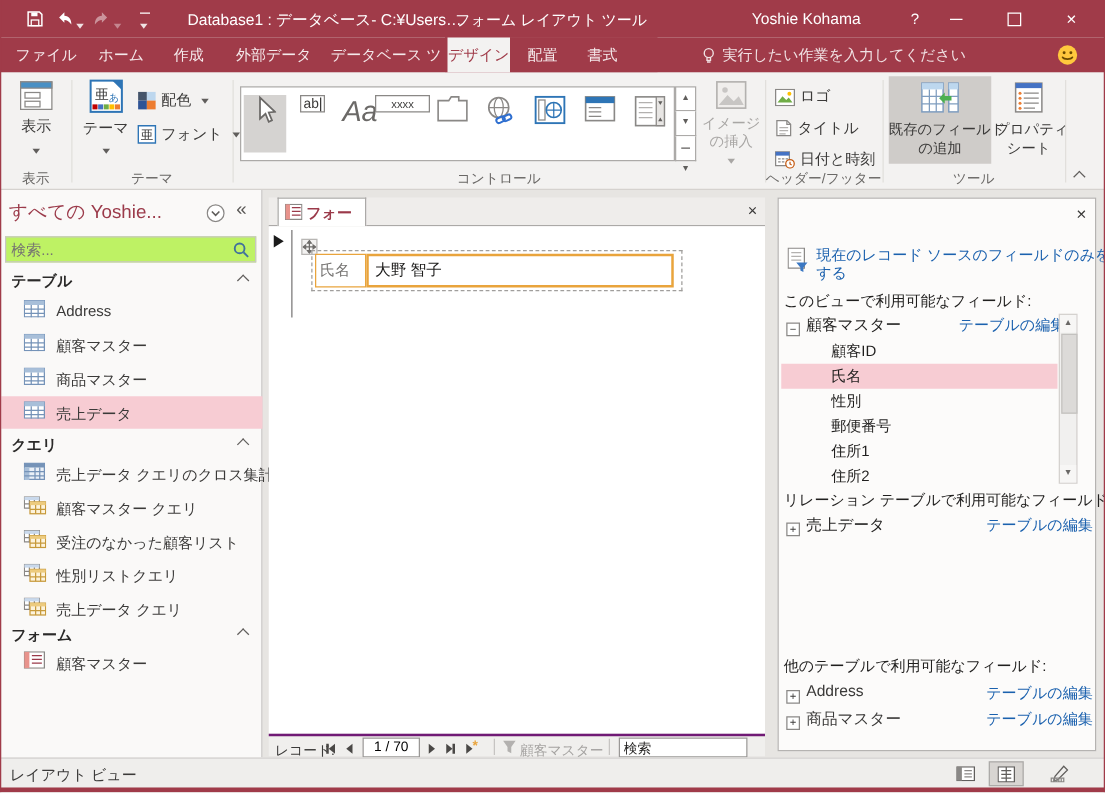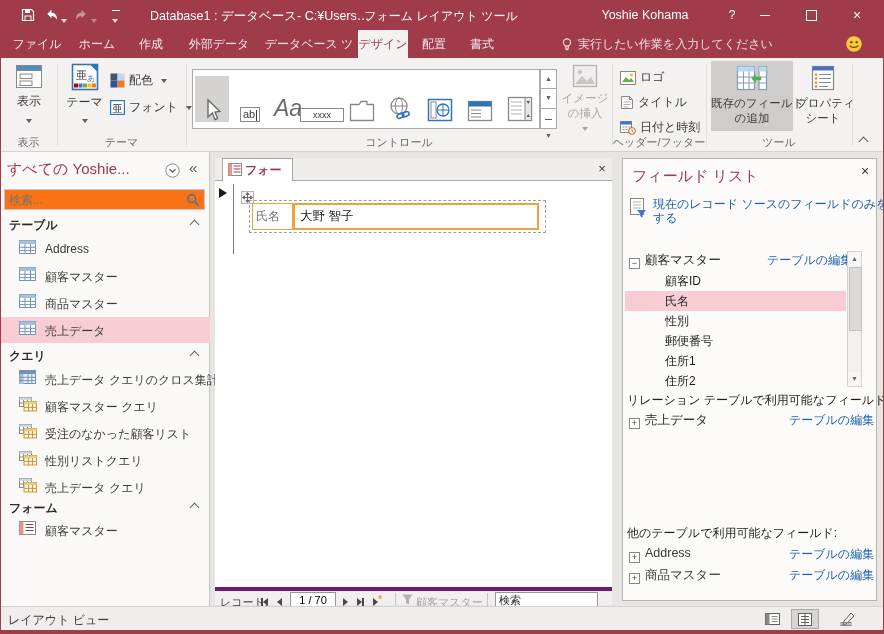--- a/index.html
+++ b/index.html
@@ -18,45 +18,45 @@
   .caret{display:inline-block;width:0;height:0;border-left:3.5px solid transparent;border-right:3.5px solid transparent;border-top:4px solid #605E5C;vertical-align:middle}
   .caret.w{border-top-color:#F0E2E4}
   
   .ribbon{left:0;top:58px;width:884px;height:94px;background:#F3F2F1;border-bottom:1px solid #D5D2CF;box-sizing:border-box}
   .rsep{position:absolute;top:6px;width:1px;height:82px;background:#E1DFDC}
   .rlabel{position:absolute;top:77px;font-size:11px;color:#6A6866;text-align:center;white-space:nowrap}
   .rtext{font-size:12px;color:#3B3A39;white-space:nowrap}
   .bigbtn{position:absolute;text-align:center}
   .smallbtn{position:absolute;height:20px;line-height:20px;white-space:nowrap}
   .gallery{position:absolute;left:192px;top:11px;width:348px;height:60px;background:#fff;border:1px solid #ACAAA8;box-sizing:border-box}
-  .gitem{position:absolute;top:6px;width:34px;height:46px;display:flex;align-items:flex-end;justify-content:center}
+  .gitem{position:absolute;top:6px;width:34px;height:46px;display:flex;align-items:flex-start;justify-content:center}
   .gsel{background:#D5D3D1}
   .gscroll{position:absolute;left:540px;top:11px;width:17px;height:60px}
   .gsbtn{width:17px;height:20px;border:1px solid #ACAAA8;border-top:none;box-sizing:border-box;background:#fff;text-align:center;font-size:7px;color:#605E5C;line-height:18px}
   .gsbtn:first-child{border-top:1px solid #ACAAA8}
   .disabled-t{color:#A8A6A4}
   .chevup{display:inline-block;width:6px;height:6px;border-left:1.5px solid #605E5C;border-top:1.5px solid #605E5C;transform:rotate(45deg)}
   
   .navpane{left:1px;top:152px;width:209px;height:454px;background:#FAF9F8;border-right:1px solid #C7C5C3;box-sizing:border-box}
   .nav-title{position:absolute;left:6px;top:8px;font-size:15px;color:#9B3A4A;white-space:nowrap}
-  .nav-search{position:absolute;left:3px;top:37px;width:201px;height:21px;background:#f97316;border:1px solid #C8C6C4;box-sizing:border-box}
+  .nav-search{position:absolute;left:3px;top:37px;width:201px;height:21px;background:#bef264;border:1px solid #C8C6C4;box-sizing:border-box}
   .nav-search input{border:none;outline:none;width:170px;height:17px;font:12px "Liberation Sans","DejaVu Sans",sans-serif;color:#3B3A39;padding:1px 4px;background:transparent}
   .ngroup{position:absolute;left:0;width:209px;height:22px;font-weight:bold;color:#2B2A29}
   .ngroup .gl{position:absolute;left:8px;top:4px}
   .ngroup .gc{position:absolute;right:12px;top:8px}
   .nitem{position:absolute;left:0;width:209px;height:26px}
   .nitem .ic{position:absolute;left:18px;top:4px}
   .nitem .lb{position:absolute;left:44px;top:6px;color:#3B3A39;white-space:nowrap}
   .nitem.sel{background:#F7CCD3}
   
   .docwin{left:215px;top:158px;width:397px;height:447px}
   .tabbar{position:absolute;left:0;top:0;width:397px;height:23px;background:#EFEDEB;border-bottom:1px solid #ABA9A7;box-sizing:border-box}
   .doctab{position:absolute;left:7px;top:0;width:71px;height:23px;background:#fff;border:1px solid #ABA9A7;border-bottom:none;box-sizing:border-box}
   .docbody{position:absolute;left:0;top:23px;width:397px;height:406px;background:#fff}
-  .recnav{position:absolute;left:0;top:429px;width:397px;height:18px;background:#F0EFED;border-top:4px solid #701a75;box-sizing:border-box;font-size:11px;color:#3B3A39}
+  .recnav{position:absolute;left:0;top:429px;width:397px;height:18px;background:#F0EFED;border-top:2px solid #701a75;box-sizing:border-box;font-size:11px;color:#3B3A39}
   .tl{display:inline-block;width:0;height:0;border-top:4px solid transparent;border-bottom:4px solid transparent;border-right:5px solid #4A4846}
   .tr{display:inline-block;width:0;height:0;border-top:4px solid transparent;border-bottom:4px solid transparent;border-left:5px solid #4A4846}
   .vbar{display:inline-block;width:2px;height:8px;background:#4A4846}
   .vsep{position:absolute;top:2px;width:1px;height:13px;background:#C6C4C2}
   .rn{position:absolute;top:4px}
   
   .fieldlist{left:622px;top:158px;width:255px;height:443px;background:#FCFBFA;border:1px solid #B5B3B1;box-sizing:border-box}
   .fl-title{position:absolute;left:9px;top:8px;font-size:15px;color:#9B3A4A}
   .link{color:#1B61AE;white-space:nowrap}
   .fl-lbl{position:absolute;left:4px;color:#201F1E;white-space:nowrap}
@@ -537,31 +537,31 @@
           </svg>
       </span>
       <span class="rn" style="left:201px;color:#A5A3A1">顧客マスター</span>
       <span class="vsep" style="left:272px"></span>
       <input class="rn" style="left: 280px; top: 1px; width: 95px; height: 14px; border: 1px solid rgb(154, 152, 150); font: 11px &quot;Liberation Sans&quot;, sans-serif; padding: 0px 3px; color: rgb(32, 31, 30);" value="検索">
     </div>
   </div>
 
   <div class="abs fieldlist">
     <span class="abs" style="left:234px;top:4px;width:16px;height:16px;text-align:center;color:#3B3A39;font-size:14px;line-height:16px">×</span>
-    <span class="fl-title">フィールド リスト</span>
     <span class="abs" style="left:7px;top:39px">
       <svg width="17" height="20" viewBox="0 0 17 20">
           <rect x="0.5" y="0.5" width="13" height="16" fill="#fff" stroke="#8A8886"></rect>
           <path d="M3 4 h8 M3 7 h8 M3 10 h8" stroke="#B3B1AF"></path>
           <path d="M7 12 h9 L12.7 16 v3.5 l-2.4 -1.2 v-2.3 z" fill="#3B78C3"></path>
         </svg>
     </span>
     <span class="abs link" style="left:30px;top:37px">現在のレコード ソースのフィールドのみを表示</span>
     <span class="abs link" style="left:30px;top:51px">する</span>
 
+    <span class="fl-lbl" style="top:74px">このビューで利用可能なフィールド:</span>
 
     <span class="abs" style="left:6px;top:96px"><span class="pmbox">−</span></span>
     <span class="abs" style="left:22px;top:93px;font-size:12.5px;color:#201F1E">顧客マスター</span>
     <span class="abs link" style="left:144px;top:93px">テーブルの編集</span>
 
     <div class="abs" style="left:0;top:112px;width:245px;height:116px;overflow:hidden">
       <div class="fl-hi" style="top:20px"></div>
       <span class="fl-field" style="top:0">顧客ID</span>
       <span class="fl-field" style="top:20px">氏名</span>
       <span class="fl-field" style="top:40px">性別</span>

